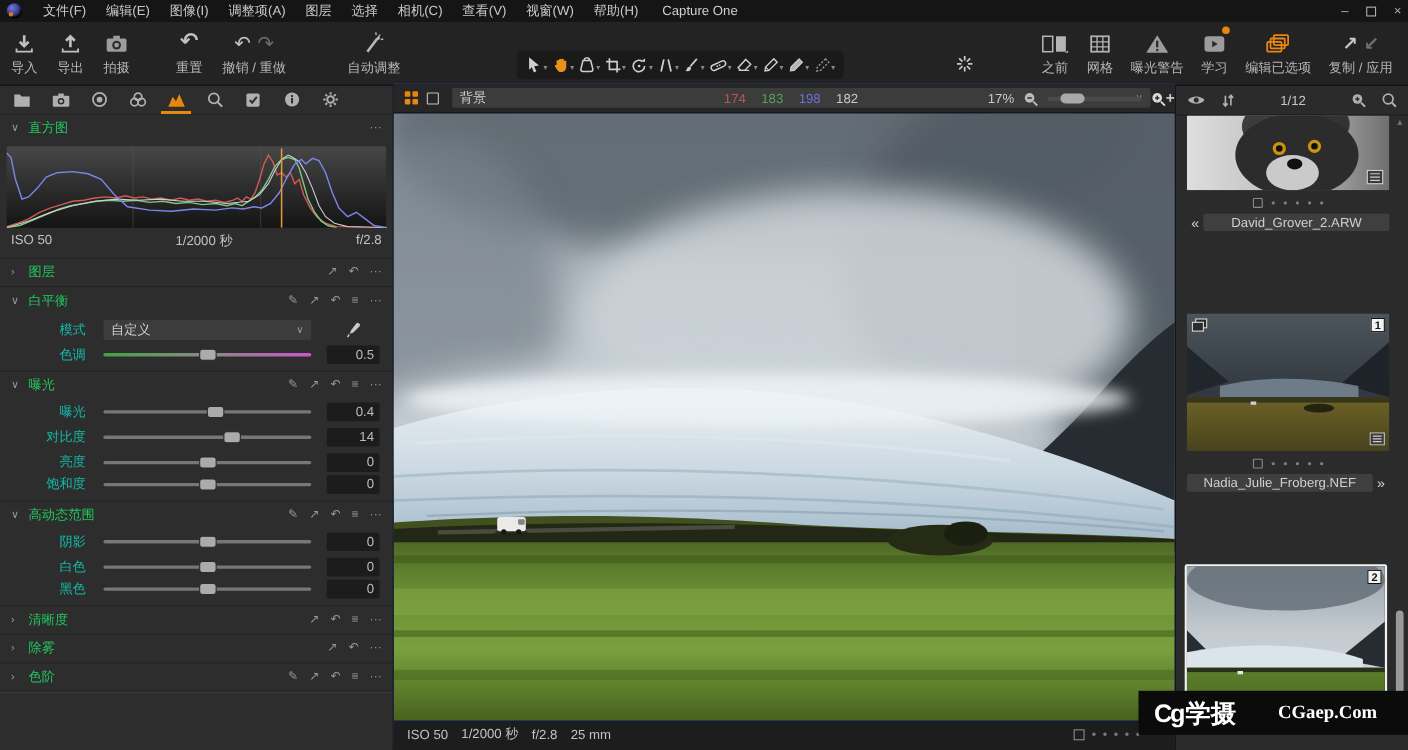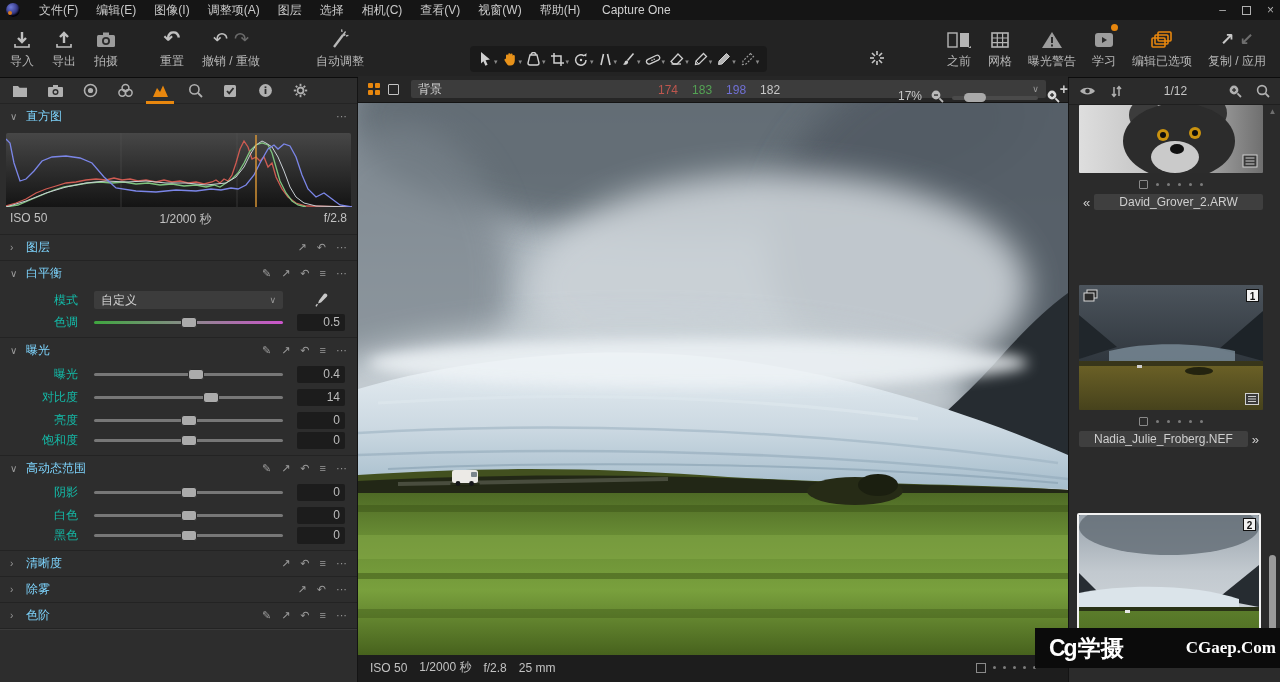--- a/index.html
+++ b/index.html
@@ -32,21 +32,21 @@
   #spark-tool{position:absolute;left:868px;top:29px}
 
   
   #left-panel{position:absolute;top:78px;left:0;width:358px;height:604px;background:#2d2d2d;border-right:1px solid #141414}
   #tool-tabs{height:26px;display:flex;align-items:center;gap:7px;padding-left:6px;border-bottom:1px solid #242424}
   .tab{width:28px;height:26px;display:flex;align-items:center;justify-content:center}
   .tab.active{box-shadow:inset 0 -3px 0 #e8870e}
   .sec{border-bottom:1px solid #232323}
   .sech{height:25px;display:flex;align-items:center;padding:0 10px}
   .sech .chev{color:#9a9a9a;font-size:10px;width:12px}
-  .sech .title{margin-left:4px;color:#7dd3fc}
+  .sech .title{margin-left:4px;color:#22c55e}
   .hicons{margin-left:auto;display:flex;gap:10px;color:#9a9a9a;font-size:11px;align-items:center}
   .hicons span{line-height:1}
   .prow{display:flex;align-items:center;height:23px;padding:0 12px 0 10px}
   .rlabel{width:68px;text-align:right;margin-right:16px;color:#14b8a6;white-space:nowrap}
   .slider{position:relative;flex:1;height:11px}
   .track{position:absolute;left:0;right:0;top:4px;height:3px;background:#777;border-radius:2px}
   .track.temp{background:linear-gradient(to right,#5257cf 0%,#8a8a8a 45%,#cdcd4a 100%)}
   .track.tint{background:linear-gradient(to right,#3fa63f 0%,#8a8a8a 50%,#cc54cc 100%)}
   .handle{position:absolute;top:0;width:16px;height:11px;background:#ababab;border:1px solid #2a2a2a;border-radius:3px;transform:translateX(-50%)}
   .val{width:48px;height:17px;background:#1c1c1c;border-radius:2px;margin-left:14px;text-align:right;line-height:17px;padding-right:5px;color:#bcbcbc}
@@ -58,21 +58,21 @@
 
   
   #viewer{position:absolute;top:76px;left:358px;width:710px;height:604px;background:#1d4ed8}
   #viewer-toolbar{height:27px;background:#262626;border-bottom:1px solid #141414;position:relative;display:flex;align-items:center}
   #mv-grid{display:grid;grid-template-columns:5px 5px;grid-gap:2px;margin:0 8px 0 10px}
   #mv-grid i{width:5px;height:5px;background:#e8870e;border-radius:1px}
   #sv-box{width:11px;height:11px;border:1px solid #c2c2c2;border-radius:1px;margin-right:12px}
   #bg-select{width:104px;height:18px}
   #plus-tool{margin-left:14px;color:#c8c8c8;font-size:14px;font-weight:bold}
   #rgb-readout{position:absolute;left:300px;top:0;height:27px;display:flex;align-items:center;gap:14px}
-  #zoom-cluster{position:absolute;right:8px;top:0;height:27px;display:flex;align-items:flex-end;gap:8px}
+  #zoom-cluster{position:absolute;right:8px;top:0;height:27px;display:flex;align-items:center;gap:8px}
   #zoom-slider{position:relative;width:86px;height:10px}
   #zoom-slider .ztrack{position:absolute;top:3px;left:0;right:0;height:4px;background:#4a4a4a;border-radius:2px}
   #zoom-slider .zhandle{position:absolute;top:0;left:14%;width:22px;height:9px;border-radius:5px;background:#a9a9a9}
   #viewer-image{display:block}
   #status-bar{position:absolute;left:0;top:579px;width:710px;height:25px;background:#1d1d1d;display:flex;align-items:center;color:#c2c2c2}
   #status-bar .meta{margin-left:12px;white-space:nowrap}
   #status-file{position:absolute;left:0;width:100%;text-align:center}
   #status-dots{position:absolute;right:32px;display:flex;align-items:center;gap:7px;color:#8a8a8a}
 
   
@@ -89,21 +89,21 @@
   #thumb3{position:absolute;left:8px;top:408px;border:2px solid #f2f2f2;border-radius:2px;background:#111}
   .badge{position:absolute;width:13px;height:13px;background:#f2f2f2;color:#111;font-size:10px;font-weight:bold;text-align:center;line-height:13px;border:1px solid #111}
   #scrollbar{position:absolute;right:3px;top:2px;width:9px;height:570px}
   #scroll-up{color:#6f6f6f;font-size:8px;text-align:center}
   #scroll-thumb{position:absolute;left:1px;top:448px;width:7px;height:104px;background:#9a9a9a;border-radius:4px}
 
   
   #watermark{position:absolute;left:1035px;top:628px;width:245px;height:40px;background:#0b0b0b;z-index:20;display:flex;align-items:center;color:#fff}
   #wm-cg{font-size:23px;font-weight:bold;margin-left:14px;letter-spacing:-2px}
   #wm-logo{font-size:23px;font-weight:bold;margin-left:2px}
-  #wm-site{font-family:"Liberation Serif","DejaVu Serif",serif;font-size:17px;font-weight:bold;margin-left:auto;margin-right:4px}
+  #wm-site{font-family:"Liberation Serif","DejaVu Serif",serif;font-size:17px;font-weight:bold;margin-left:auto;margin-right:28px}
 </style>
 </head>
 <body>
 
 <div id="titlebar">
   <div id="logo"></div>
   <div style="display:flex">
     <span class="menu-item">文件(F)</span>
     <span class="menu-item">编辑(E)</span>
     <span class="menu-item">图像(I)</span>

